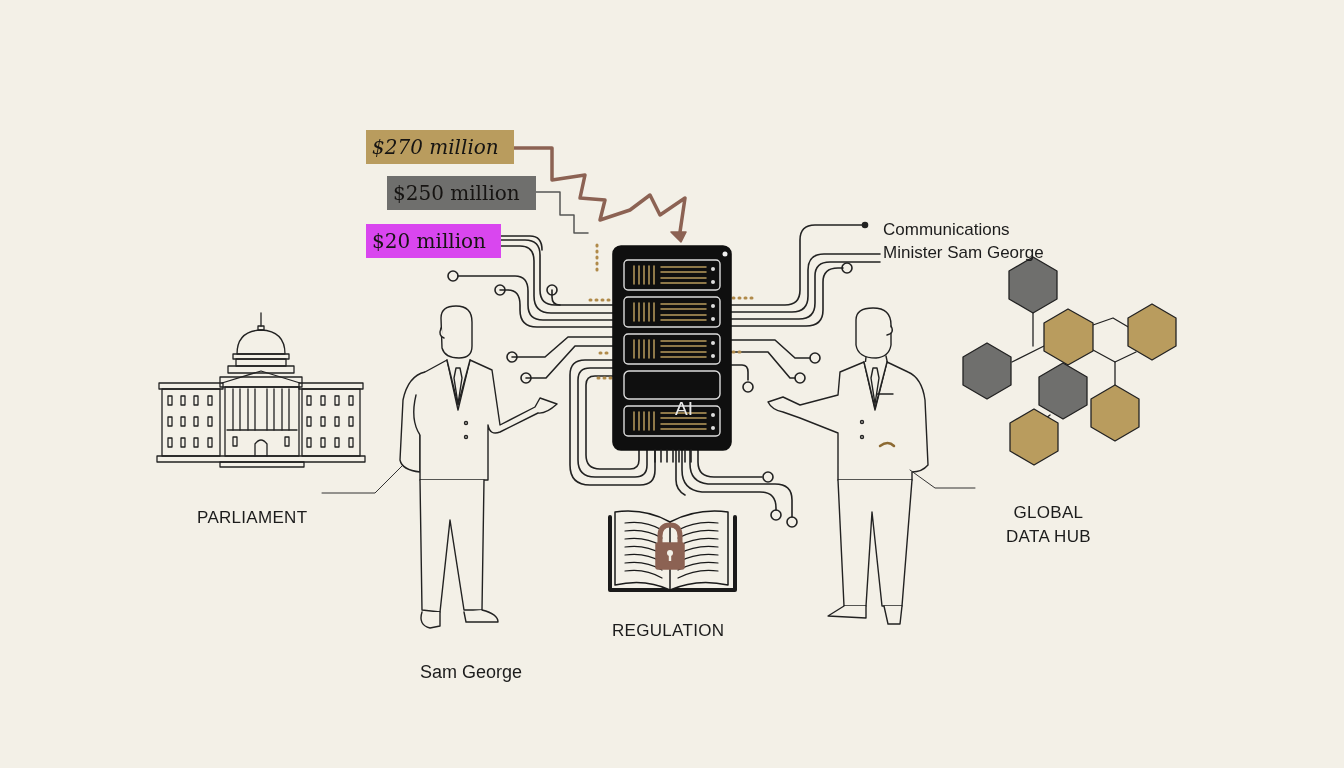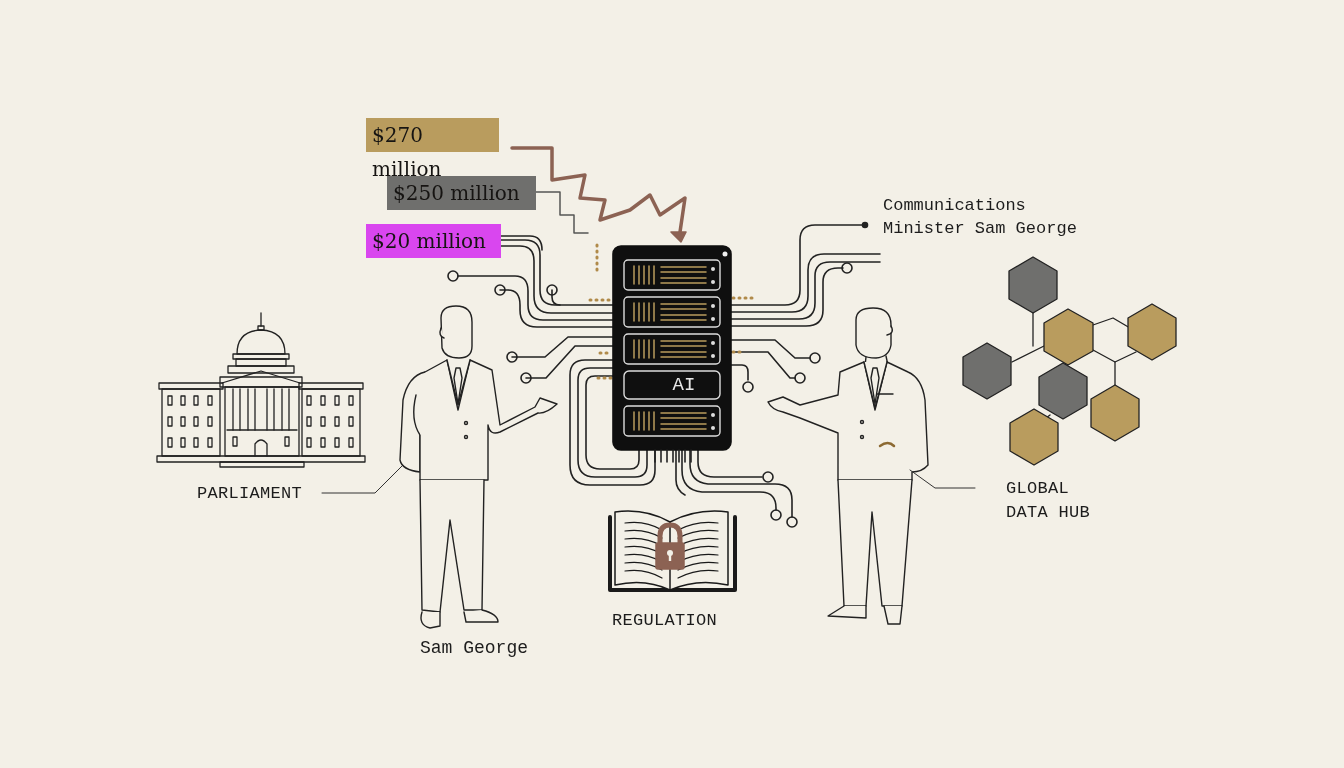--- a/index.html
+++ b/index.html
@@ -3,27 +3,27 @@
 <meta charset="utf-8">
 <style>
   html, body { margin: 0; padding: 0; }
   body {
     width: 1344px; height: 768px; overflow: hidden;
     background: #f3f0e7;
     font-family: "Liberation Sans", sans-serif;
     position: relative;
   }
   #canvas { position: absolute; left: 0; top: 0; width: 1344px; height: 768px; }
-  .label { position: absolute; color: #1c1c1c; font-family: Liberation Mono, monospace; }
+  .label { position: absolute; color: #1c1c1c; font-family: Liberation Sans, sans-serif; margin-top: 24px; }
   .money {
     position: absolute; height: 34px; line-height: 34px; padding: 0 6px;
     font-family: "DejaVu Serif", serif; font-size: 20px; color: #161412;
     box-sizing: border-box;
   }
-  .caps { letter-spacing: 0.3px; font-size: 17px; }
+  .caps { letter-spacing: 0.3px; font-size: 17px; text-align: center; }
 </style>
 </head>
 <body>
 
 <svg id="canvas" viewBox="0 0 1344 768" xmlns="http://www.w3.org/2000/svg">
   <g fill="none" stroke="#222" stroke-width="1.6" stroke-linecap="round" stroke-linejoin="round">
 
     <g>
       <path d="M500,240 H525 Q540,240 540,255 V290 Q540,305 555,305 H615"></path>
       <path d="M500,246 H520 Q534,246 534,261 V296 Q534,313 551,313 H615"></path>
@@ -226,33 +226,33 @@
       <polygon points="1068,309 1093,323 1093,351 1068,365 1044,351 1044,323" fill="#b99c5e"></polygon>
       <polygon points="1152,304 1176,318 1176,346 1152,360 1128,346 1128,318" fill="#b99c5e"></polygon>
       <polygon points="987,343 1011,357 1011,385 987,399 963,385 963,357" fill="#6f6f6d"></polygon>
       <polygon points="1063,363 1087,377 1087,405 1063,419 1039,405 1039,377" fill="#6f6f6d"></polygon>
       <polygon points="1115,385 1139,399 1139,427 1115,441 1091,427 1091,399" fill="#b99c5e"></polygon>
       <polygon points="1034,409 1058,423 1058,451 1034,465 1010,451 1010,423" fill="#b99c5e"></polygon>
     </g>
   </g>
 </svg>
 
-<div class="money" style="left:366px; top:118px; width:133px; background:#b99c5e;">$270 million</div>
+<div class="money" style="left:366px; top:130px; width:148px; background:#b99c5e;font-style:italic;">$270 million</div>
 <div class="money" style="left:387px; top:176px; width:149px; background:#6f6f6d;">$250 million</div>
 <div class="money" style="left:366px; top:224px; width:135px; background:#d946ef;">$20 million</div>
 
 <div class="label" style="left:624px; top:371px; width:120px; height:28px; line-height:28px; text-align:center; color:#e8e8e8; font-size:19px;">AI</div>
 
 <div class="label" style="left:883px; top:194px; font-size:17px; line-height:23px;">
   <div>Communications</div>
   <div>Minister Sam George</div>
 </div>
 
 <div class="label caps" style="left:197px; top:484px;">PARLIAMENT</div>
 
-<div class="label caps" style="left:612px; top:611px;">REGULATION</div>
+<div class="label caps" style="left:612px; top:597px;">REGULATION</div>
 
 <div class="label caps" style="left:1006px; top:477px; line-height:24px;">
   <div>GLOBAL</div>
   <div>DATA HUB</div>
 </div>
 
 <div class="label" style="left:420px; top:638px; font-size:18px;">Sam George</div>
 
 </body></html>

